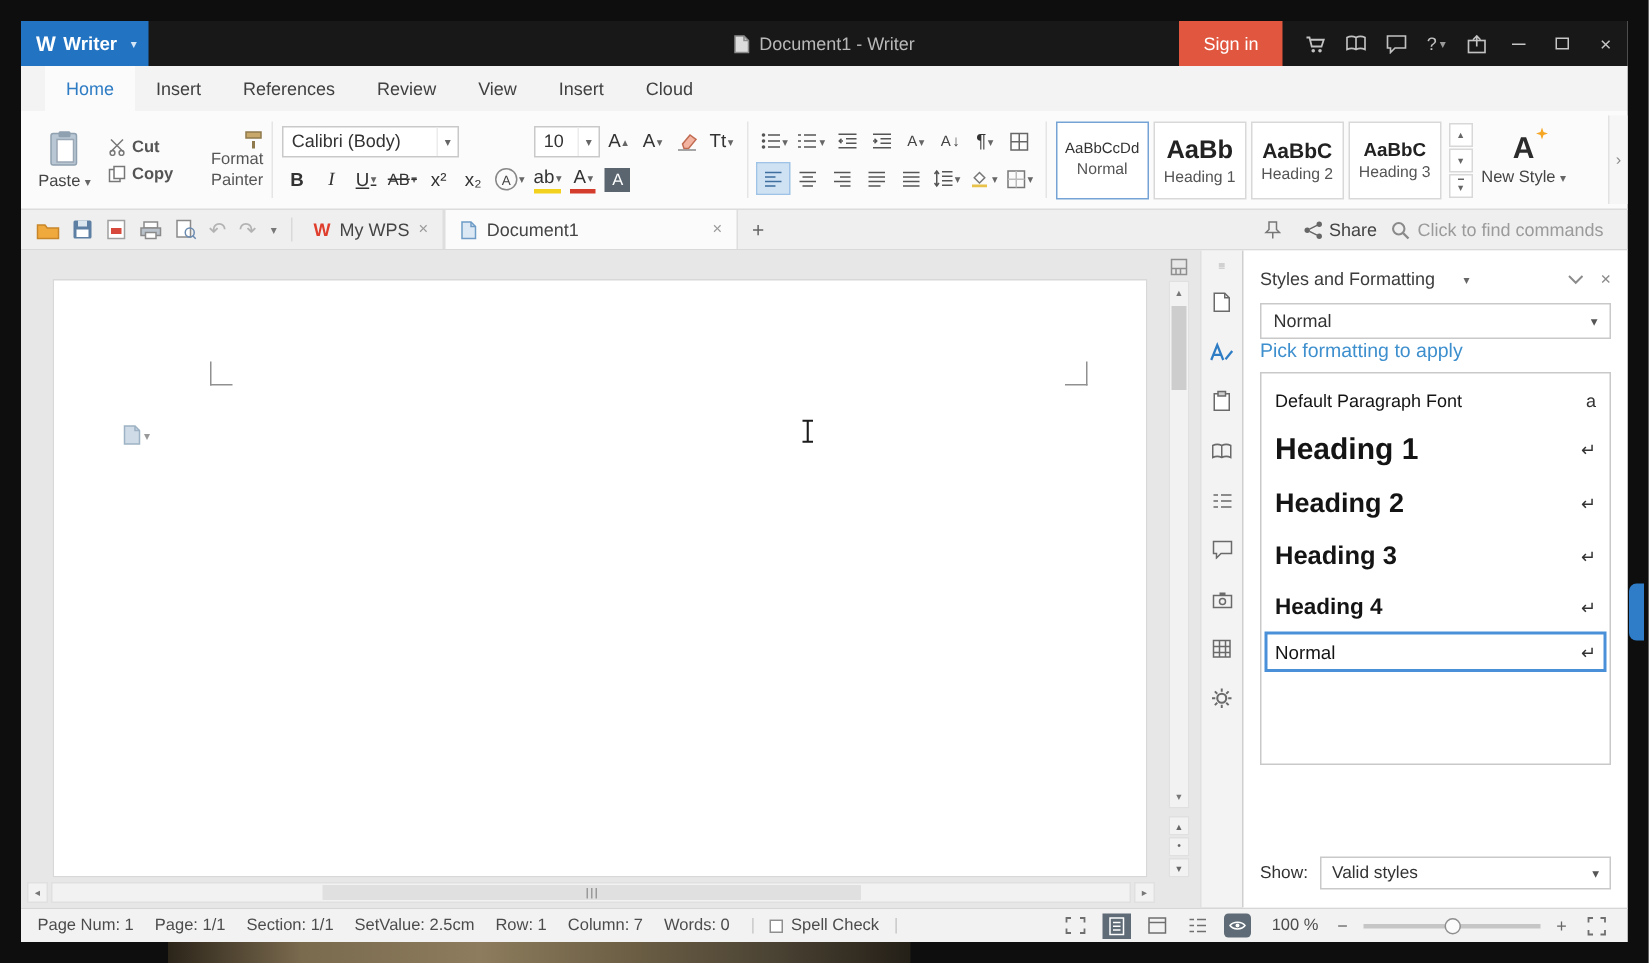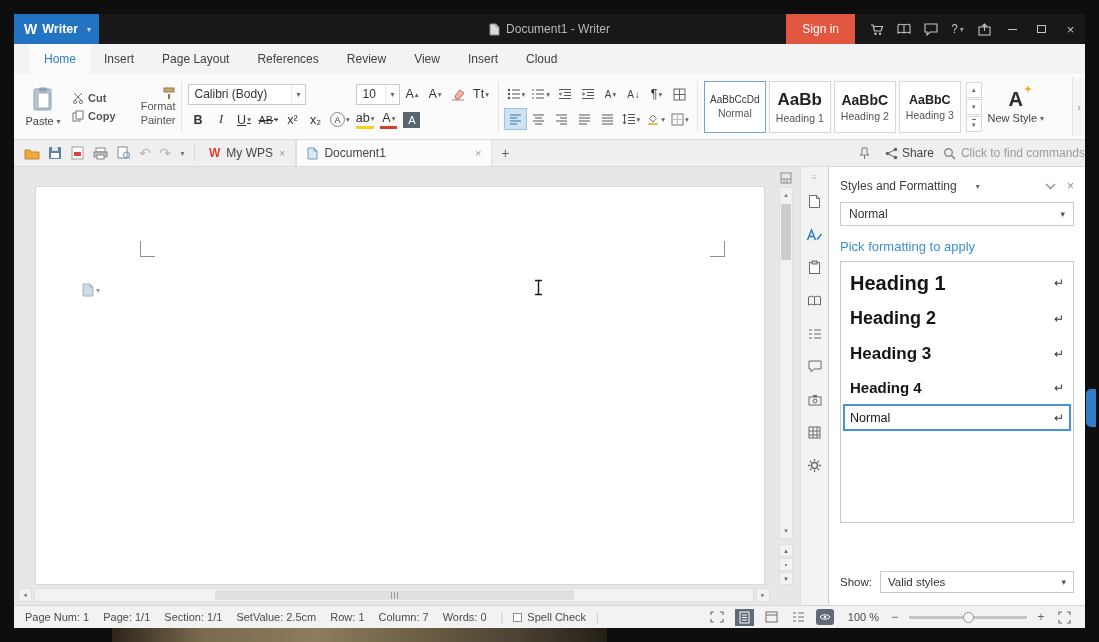--- a/index.html
+++ b/index.html
@@ -73,21 +73,21 @@
 .qic{width:23px;display:flex;align-items:center;justify-content:center;}
 .qundo{color:#b3b3b3;font-size:14px;width:20px;display:flex;align-items:center;justify-content:center;}
 .qcaret{color:#777;font-size:8px;width:15px;display:flex;align-items:center;justify-content:center;}
 .qsep{width:1px;background:#d9d9d9;margin:5px 4px;}
 .doctabs{display:flex;align-items:stretch;}
 .dtab{display:flex;align-items:center;gap:6px;padding:0 10px;font-size:12px;color:#454545;border-right:1px solid #dedede;min-width:96px;}
 .dtab.active{background:#fbfbfb;border-left:1px solid #dedede;min-width:196px;}
 .dtab .x{color:#9a9a9a;font-size:11px;margin-left:auto;}
 .wpsred{color:#e03e2d;font-weight:bold;font-size:12px;}
 .plusbtn{width:26px;display:flex;align-items:center;justify-content:center;color:#666;font-size:14px;}
-.qb-right{margin-left:auto;display:flex;align-items:center;gap:9px;padding-right:0;font-size:12px;color:#555;}
+.qb-right{margin-left:auto;display:flex;align-items:center;gap:9px;padding-right:16px;font-size:12px;color:#555;}
 .sharebtn{display:flex;align-items:center;gap:4px;color:#444;}
 .findbox{display:flex;align-items:center;gap:5px;}
 .findhint{color:#9b9b9b;}
 
 .main{flex:1;display:flex;min-height:0;}
 .canvas{flex:1;position:relative;background:#e7e7e7;min-width:0;}
 .page{position:absolute;left:21px;top:19px;width:730px;height:399px;background:#fff;border:1px solid #d8d8d8;}
 .mark{position:absolute;width:15px;height:16px;}
 .tlmark{left:104px;top:54px;border-left:1px solid #909090;border-bottom:1px solid #909090;}
 .trmark{left:674px;top:54px;border-right:1px solid #909090;border-bottom:1px solid #909090;}
@@ -112,21 +112,21 @@
 .tool{width:27px;height:33px;display:flex;align-items:center;justify-content:center;}
 
 .stylepanel{flex:0 0 257px;background:#fff;border-left:1px solid #cfcfcf;position:relative;padding:12px 11px 0;}
 .phead{display:flex;align-items:center;gap:19px;font-size:12px;color:#3c3c3c;}
 .phead .hcc{font-size:8px;color:#666;}
 .phead-ic{margin-left:auto;display:flex;gap:11px;color:#8b8b8b;align-items:center;font-size:12px;}
 .pselect{margin-top:9px;height:24px;border:1px solid #c9c9c9;display:flex;align-items:center;padding:0 8px;font-size:12px;color:#333;background:#fff;}
 .pselect .cc{margin-left:auto;color:#555;font-size:9px;}
 .pbtns{display:flex;gap:7px;margin-top:10px;}
 .pbtn{height:23px;border:1px solid #c6c6c6;background:#fcfcfc;font-size:11.5px;color:#333;display:flex;align-items:center;padding:0 10px;}
-.picklink{margin-top:13px;font-size:13px;color:#3e8fce;}
+.picklink{font-size:13px;color:#3e8fce;}
 .plist{margin-top:7px;border:1px solid #c9c9c9;height:262px;padding:3px 2px;background:#fff;overflow:hidden;}
 .pitem{display:flex;align-items:center;padding:0 7px;color:#141414;height:30px;font-size:12px;}
 .pitem.h1{height:36px;font-size:20px;font-weight:bold;}
 .pitem.h2{height:35px;font-size:18px;font-weight:bold;}
 .pitem.h3{height:35px;font-size:17px;font-weight:bold;}
 .pitem.h4{height:33px;font-size:15px;font-weight:bold;}
 .pitem.normal{height:27px;font-size:12.5px;}
 .pitem.sel{border:2px solid #4a90d9;padding:0 5px;}
 .endic{margin-left:auto;color:#333;font-size:12px;font-weight:normal;}
 .showrow{position:absolute;left:11px;right:11px;bottom:12px;display:flex;align-items:center;gap:8px;font-size:11.5px;color:#333;}
@@ -215,23 +215,20 @@
     </div>
 
     <div class="menubar">
       <div class="mtab active">
           <span>Home</span>
         </div>
       <div class="mtab">
           <span>Insert</span>
         </div>
       <div class="mtab">
-          <span>Page Layout</span>
-        </div>
-      <div class="mtab">
           <span>References</span>
         </div>
       <div class="mtab">
           <span>Review</span>
         </div>
       <div class="mtab">
           <span>View</span>
         </div>
       <div class="mtab">
           <span>Insert</span>
@@ -723,20 +720,24 @@
               </svg>
             <span>×</span>
           </span>
         </div>
         <div class="pselect">
           <span>Normal</span>
           <span class="cc">▾</span>
         </div>
         <div class="picklink"><span>Pick formatting to apply</span></div>
         <div class="plist">
+          <div class="pitem">
+            <span>Default Paragraph Font</span>
+            <span class="endic">a</span>
+          </div>
           <div class="pitem h1">
             <span>Heading 1</span>
             <span class="endic">↵</span>
           </div>
           <div class="pitem h2">
             <span>Heading 2</span>
             <span class="endic">↵</span>
           </div>
           <div class="pitem h3">
             <span>Heading 3</span>

